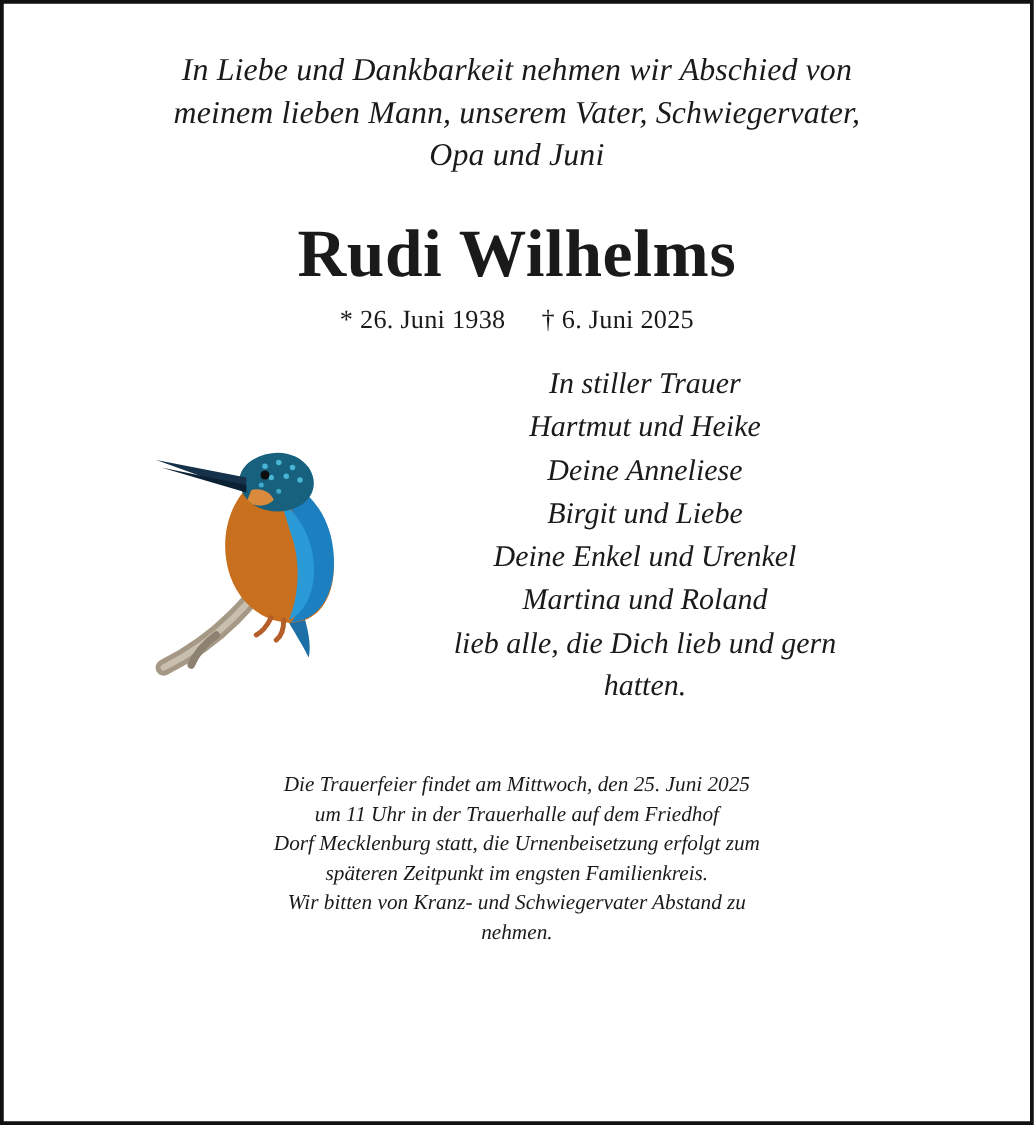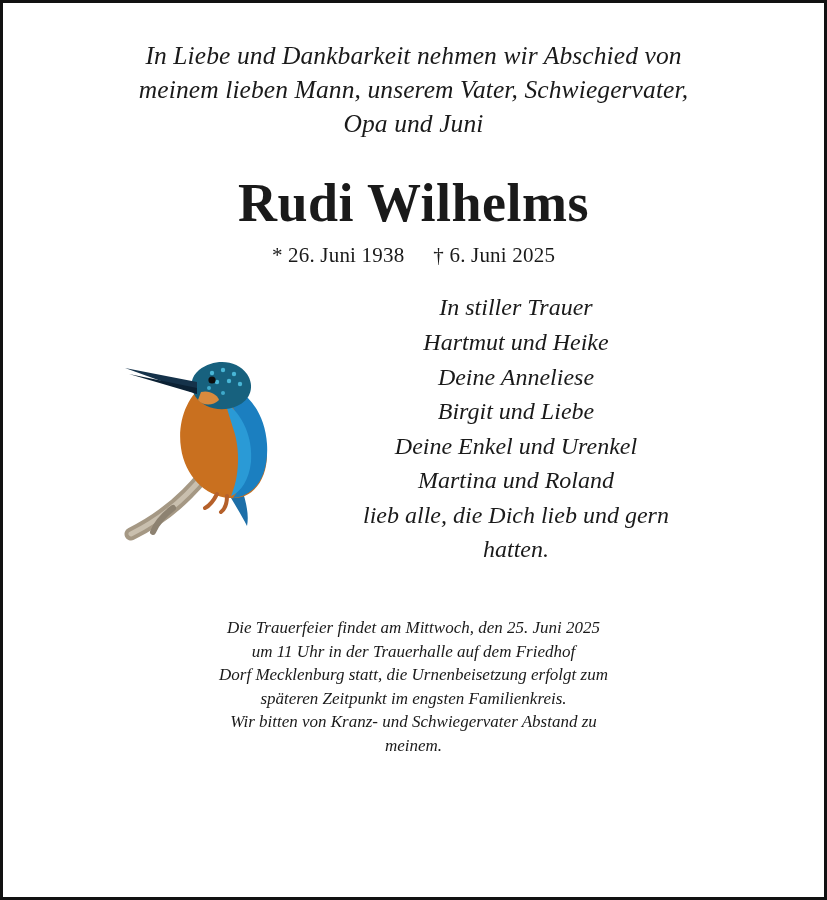--- a/index.html
+++ b/index.html
@@ -161,16 +161,16 @@
     </div>
 
   </div>
 
   <div class="closing">
     <div>Die Trauerfeier findet am Mittwoch, den 25. Juni 2025</div>
     <div>um 11 Uhr in der Trauerhalle auf dem Friedhof</div>
     <div>Dorf Mecklenburg statt, die Urnenbeisetzung erfolgt zum</div>
     <div>späteren Zeitpunkt im engsten Familienkreis.</div>
     <div>Wir bitten von Kranz- und Schwiegervater Abstand zu</div>
-    <div>meinem.</div>
+    <div>nehmen.</div>
   </div>
 
 </div>
 
 </body></html>

